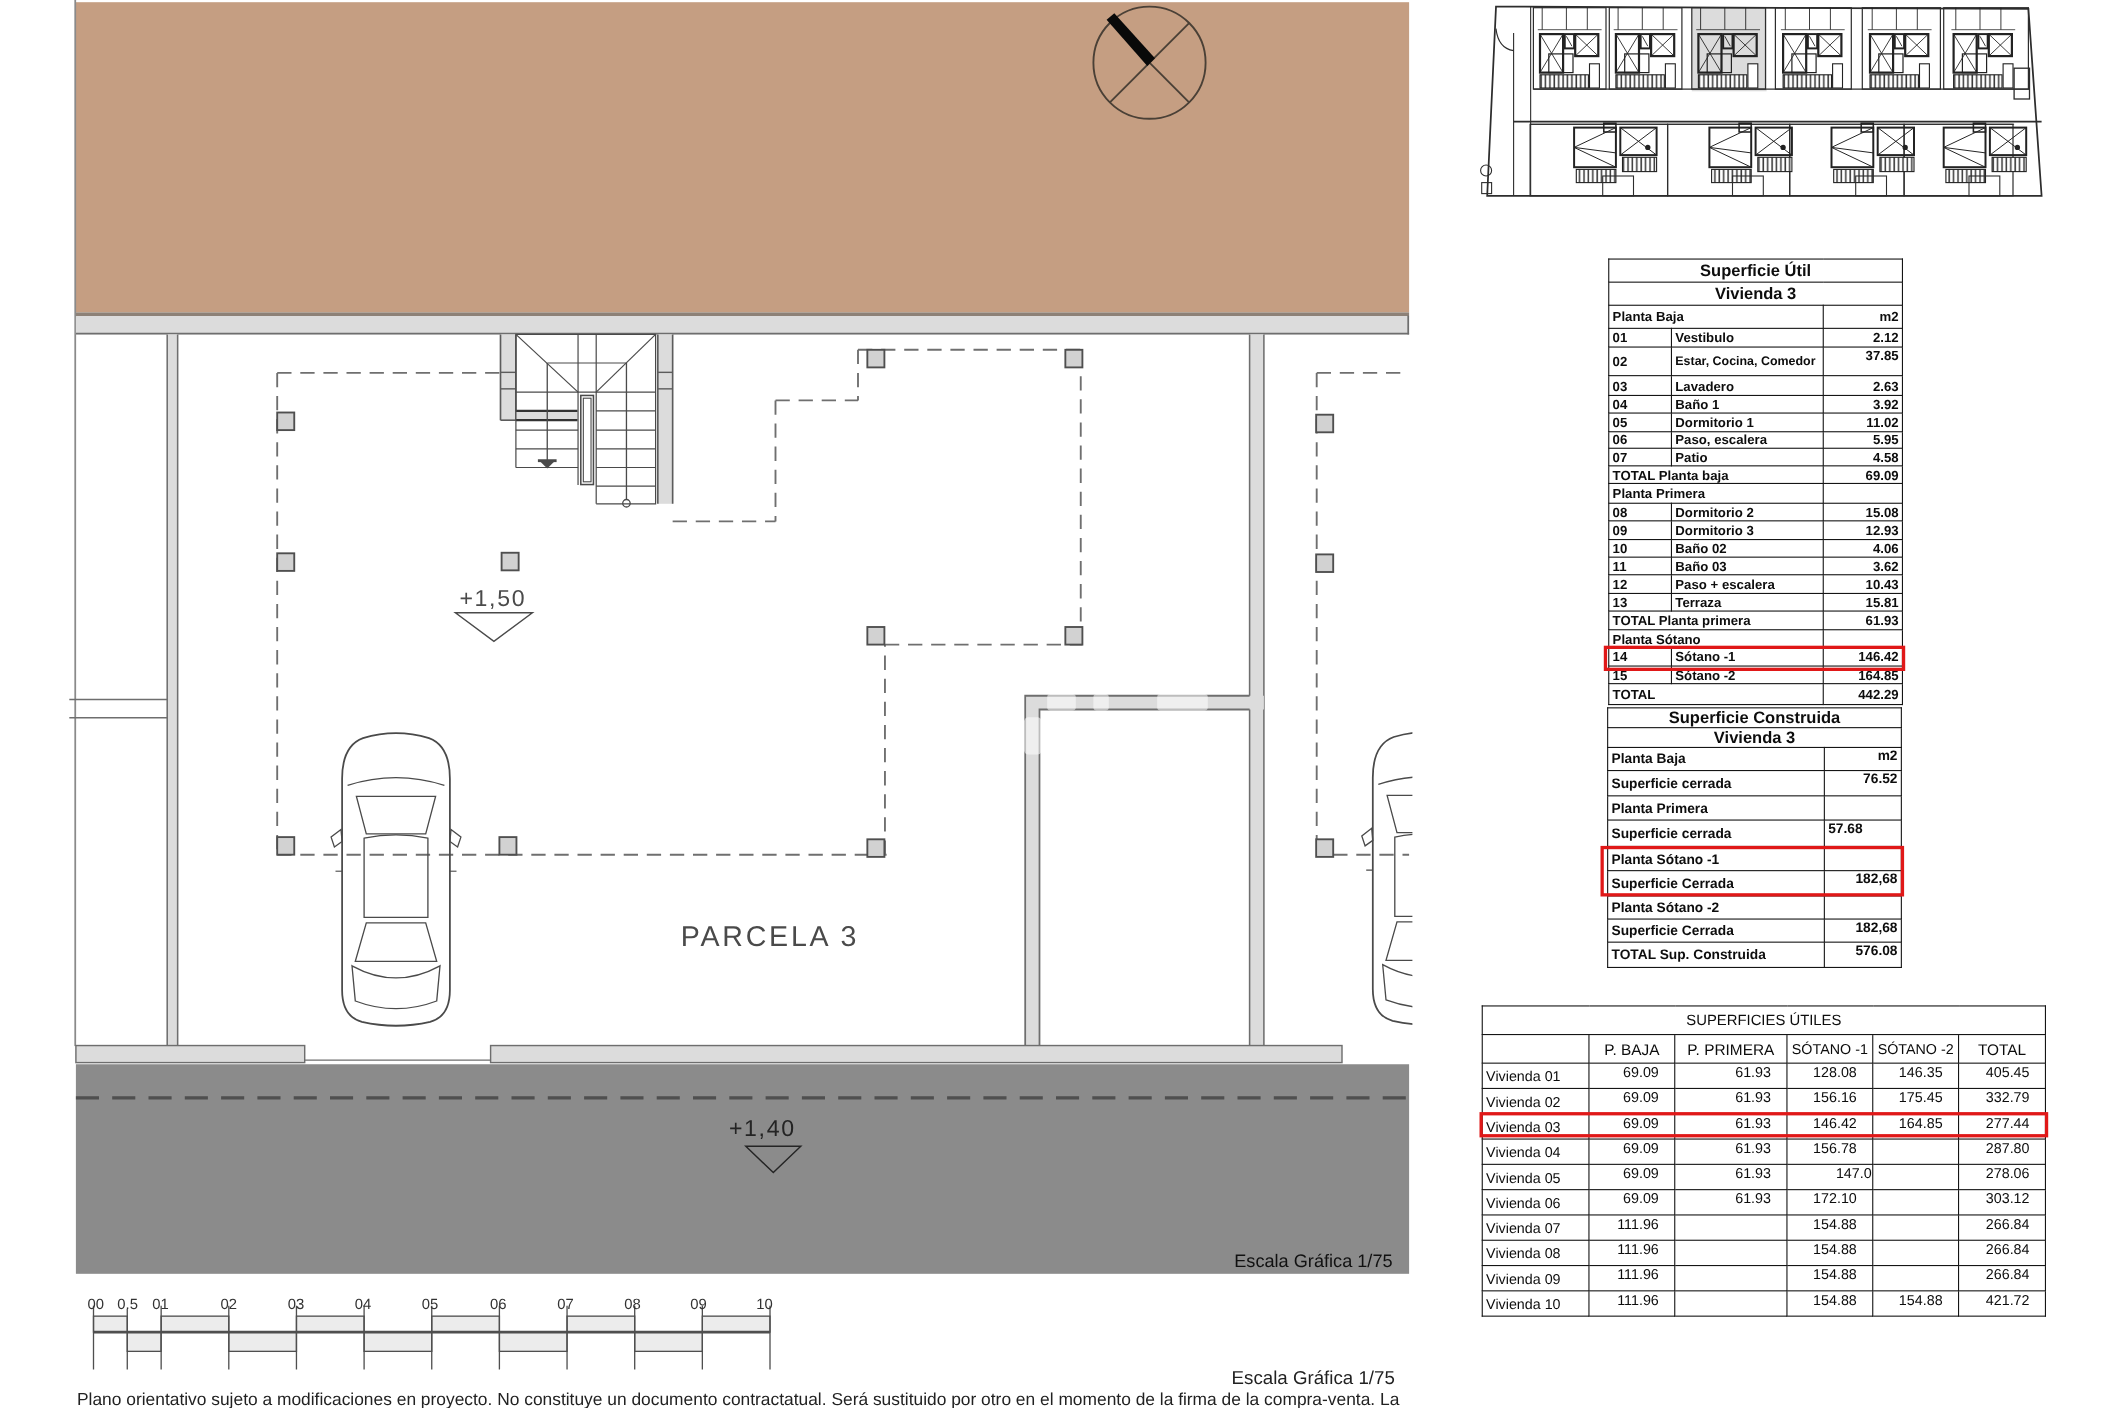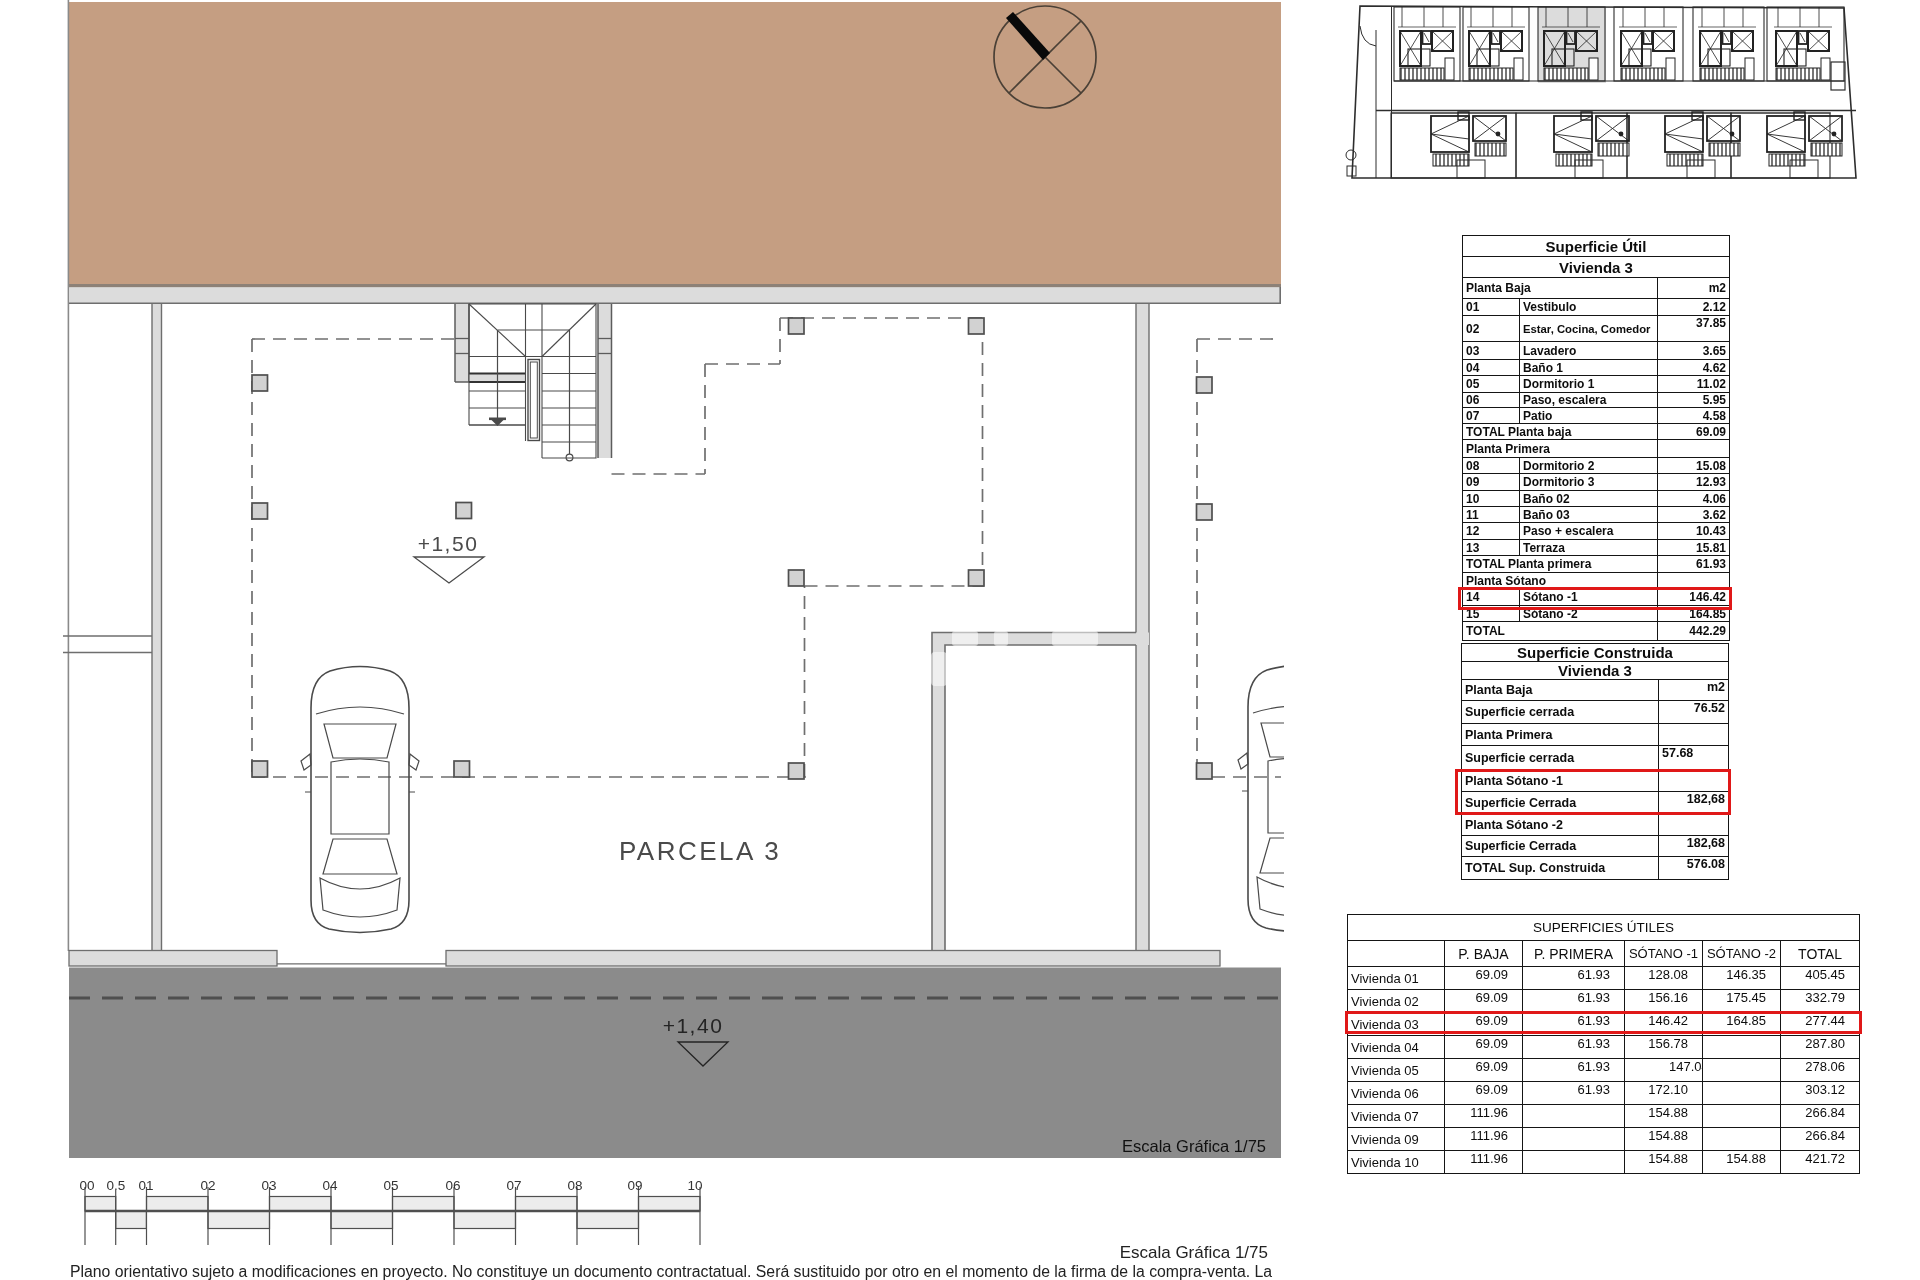--- a/index.html
+++ b/index.html
@@ -362,26 +362,26 @@
           <td style="text-align:right">2.12</td>
         </tr>
 <tr style="height:26px">
           <td>02</td>
           <td style="font-size:11.3px">Estar, Cocina, Comedor</td>
           <td style="text-align:right;vertical-align:top;">37.85</td>
         </tr>
 <tr style="height:18px">
           <td>03</td>
           <td>Lavadero</td>
-          <td style="text-align:right">3.65</td>
+          <td style="text-align:right">2.63</td>
         </tr>
 <tr style="height:16px">
           <td>04</td>
           <td>Baño 1</td>
-          <td style="text-align:right">4.62</td>
+          <td style="text-align:right">3.92</td>
         </tr>
 <tr style="height:17px">
           <td>05</td>
           <td>Dormitorio 1</td>
           <td style="text-align:right">11.02</td>
         </tr>
 <tr style="height:15px">
           <td>06</td>
           <td>Paso, escalera</td>
           <td style="text-align:right">5.95</td>
@@ -580,20 +580,28 @@
         </tr>
 <tr style="height:23px">
           <td>Vivienda 07</td>
           <td style="text-align:right;padding-right:14px;vertical-align:top;">111.96</td>
           <td></td>
           <td style="text-align:right;padding-right:14px;vertical-align:top;">154.88</td>
           <td></td>
           <td style="text-align:right;padding-right:14px;vertical-align:top;">266.84</td>
         </tr>
 <tr style="height:23px">
+          <td>Vivienda 08</td>
+          <td style="text-align:right;padding-right:14px;vertical-align:top;">111.96</td>
+          <td></td>
+          <td style="text-align:right;padding-right:14px;vertical-align:top;">154.88</td>
+          <td></td>
+          <td style="text-align:right;padding-right:14px;vertical-align:top;">266.84</td>
+        </tr>
+<tr style="height:23px">
           <td>Vivienda 09</td>
           <td style="text-align:right;padding-right:14px;vertical-align:top;">111.96</td>
           <td></td>
           <td style="text-align:right;padding-right:14px;vertical-align:top;">154.88</td>
           <td></td>
           <td style="text-align:right;padding-right:14px;vertical-align:top;">266.84</td>
         </tr>
 <tr style="height:23px">
           <td>Vivienda 10</td>
           <td style="text-align:right;padding-right:14px;vertical-align:top;">111.96</td>

